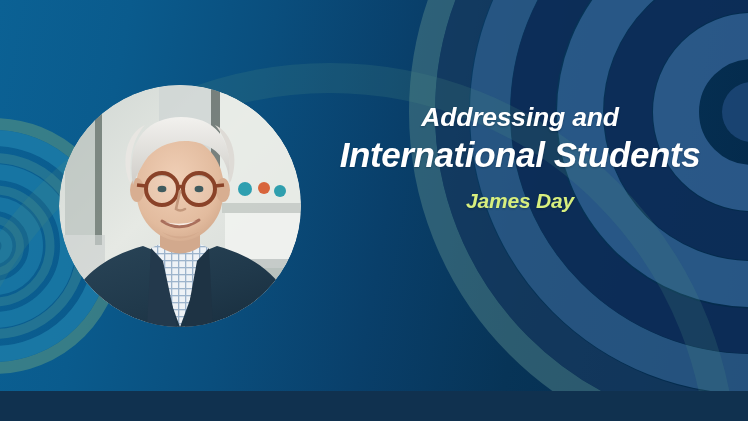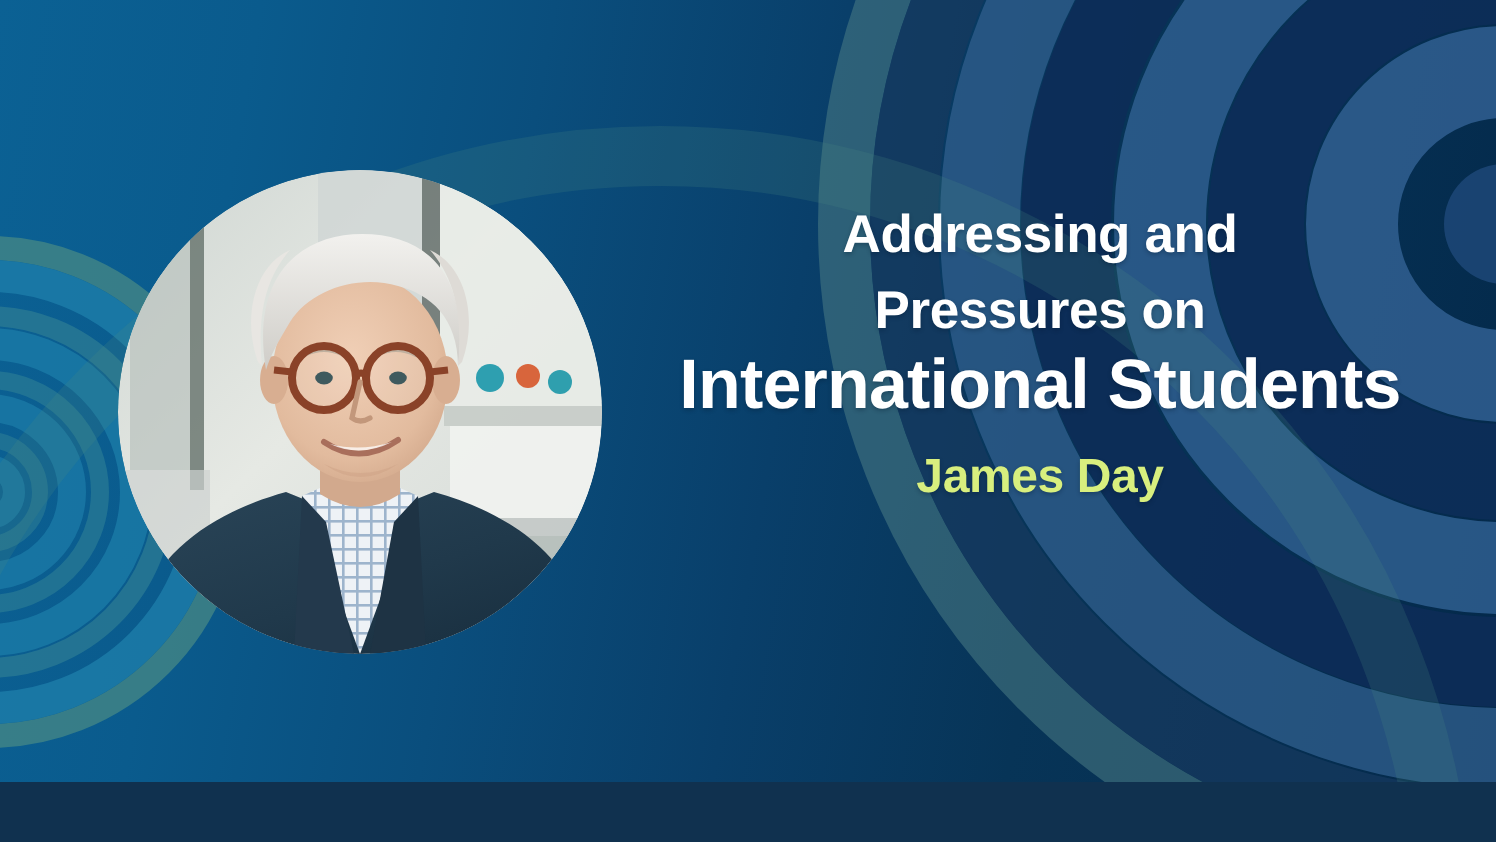--- a/index.html
+++ b/index.html
@@ -17,20 +17,21 @@
     height: 391px;
     overflow: hidden;
     background: linear-gradient(100deg,
         #0b6194 0%,
         #0a5b8d 16%,
         #0a4e7d 34%,
         #093f6a 52%,
         #073457 70%,
         #052f52 85%,
         #04294a 100%);
+    font-style: italic;
   }
 
   
   .rings-svg {
     position: absolute;
     top: 0;
     left: 0;
     width: 748px;
     height: 421px;
     pointer-events: none;
@@ -68,21 +69,21 @@
     letter-spacing: -0.2px;
     white-space: nowrap;
     text-shadow: 0 1px 2px rgba(2,24,46,0.33);
   }
   .title-line.wide {
     font-size: 35px;
     letter-spacing: -0.4px;
   }
   .speaker-name {
     color: #d8ef7e;
-    font-size: 24px;
+    font-size: 21px;
     font-weight: bold;
     line-height: 44px;
     letter-spacing: -0.2px;
     white-space: nowrap;
     margin-top: 5px;
     text-shadow: 0 1px 2px rgba(2,24,46,0.33);
   }
 </style>
 </head>
 <body>
@@ -214,18 +215,17 @@
         <path d="M103 136 Q121 148 140 135" stroke="#a96f5c" stroke-width="3" fill="none" stroke-linecap="round"></path>
         <path d="M106 137 Q121 144 137 136 Q121 141 106 137 Z" fill="#ffffff" opacity="0.75"></path>
 
         <path d="M103 147 Q121 156 140 147 Q121 160 103 147 Z" fill="#cda286" opacity="0.5"></path>
       </g>
     </svg>
   </div>
 
   <div class="text-block">
     <div class="title-line">Addressing and</div>
-    <div class="title-line">Pressures on</div>
     <div class="title-line wide">International Students</div>
     <div class="speaker-name">James Day</div>
   </div>
 
 </div>
 
 </body></html>

